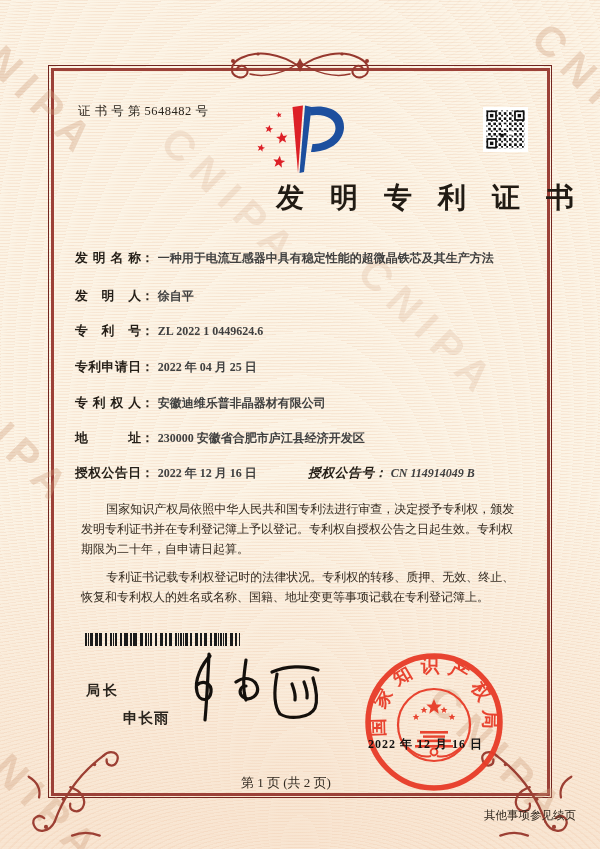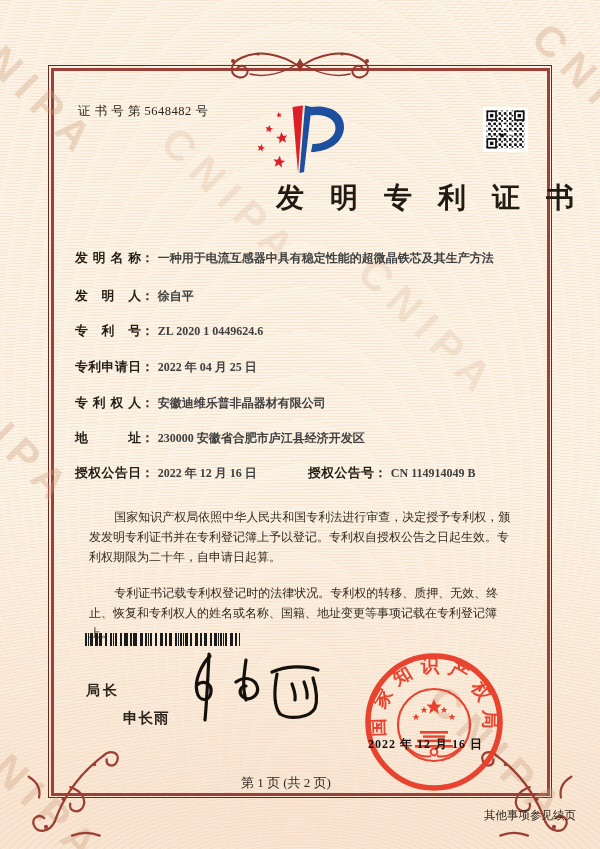--- a/index.html
+++ b/index.html
@@ -43,26 +43,26 @@
     font-size:28px;font-weight:bold;letter-spacing:26px;padding-left:26px;
     box-sizing:border-box;color:#211b14;
   }
   .row{position:absolute;left:75px;width:462px;font-size:12px;line-height:18px;white-space:nowrap;}
   .row .lbl{
     display:inline-block;width:66px;text-align:justify;text-align-last:justify;
     font-size:12.8px;font-weight:bold;vertical-align:bottom;color:#241e17;
   }
   .row .colon{font-size:12.8px;font-weight:bold;}
   .row .val{font-weight:bold;margin-left:4px;font-size:12px;color:#404040;}
-  .row .second{position:absolute;left:233px;top:0;}
+  .row .second{position:absolute;left:233px;top:0;font-style:italic;}
   .paras{
     position:absolute;left:73px;top:491px;width:457px;
     font-size:12px;line-height:20px;color:#332a20;font-weight:500;
   }
-  .paras p{margin:16px;text-indent:2.1em;}
+  .paras p{margin:8px;text-indent:2.1em;}
   .barcode{
     position:absolute;left:85px;top:633px;width:155px;height:13px;
     background:
       repeating-linear-gradient(90deg,#1b1b1b 0 2px,rgba(0,0,0,0) 2px 5px),
       repeating-linear-gradient(90deg,rgba(0,0,0,0) 0 3px,#1b1b1b 3px 4px,rgba(0,0,0,0) 4px 9px),
       repeating-linear-gradient(90deg,#1b1b1b 0 1px,rgba(0,0,0,0) 1px 7px);
   }
   .director-title{position:absolute;left:86px;top:682px;font-size:14px;font-weight:bold;letter-spacing:3px;color:#2a241d;}
   .director-name{position:absolute;left:86px;top:709px;font-size:14.5px;font-weight:bold;letter-spacing:1px;color:#2a241d;margin-left:37px;}
   .signature{position:absolute;left:180px;top:650px;width:150px;height:80px;}
@@ -183,21 +183,21 @@
 
   <div class="title">发明专利证书</div>
 
   <div class="row" style="top:249px">
     <span class="lbl">发明名称</span><span class="colon">：</span><span class="val">一种用于电流互感器中具有稳定性能的超微晶铁芯及其生产方法</span>
   </div>
   <div class="row" style="top:287px">
     <span class="lbl">发明人</span><span class="colon">：</span><span class="val">徐自平</span>
   </div>
   <div class="row" style="top:322px">
-    <span class="lbl">专利号</span><span class="colon">：</span><span class="val">ZL 2020 1 0449624.6</span>
+    <span class="lbl">专利号</span><span class="colon">：</span><span class="val">ZL 2022 1 0449624.6</span>
   </div>
   <div class="row" style="top:358px">
     <span class="lbl">专利申请日</span><span class="colon">：</span><span class="val">2022 年 04 月 25 日</span>
   </div>
   <div class="row" style="top:394px">
     <span class="lbl">专利权人</span><span class="colon">：</span><span class="val">安徽迪维乐普非晶器材有限公司</span>
   </div>
   <div class="row" style="top:429px">
     <span class="lbl">地址</span><span class="colon">：</span><span class="val">230000 安徽省合肥市庐江县经济开发区</span>
   </div>

